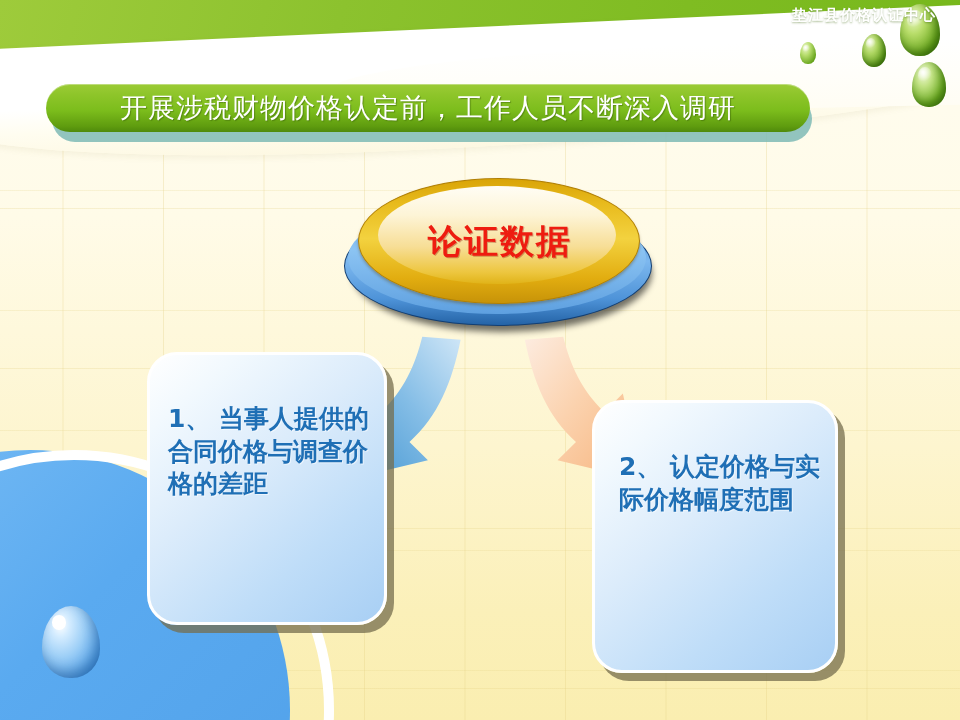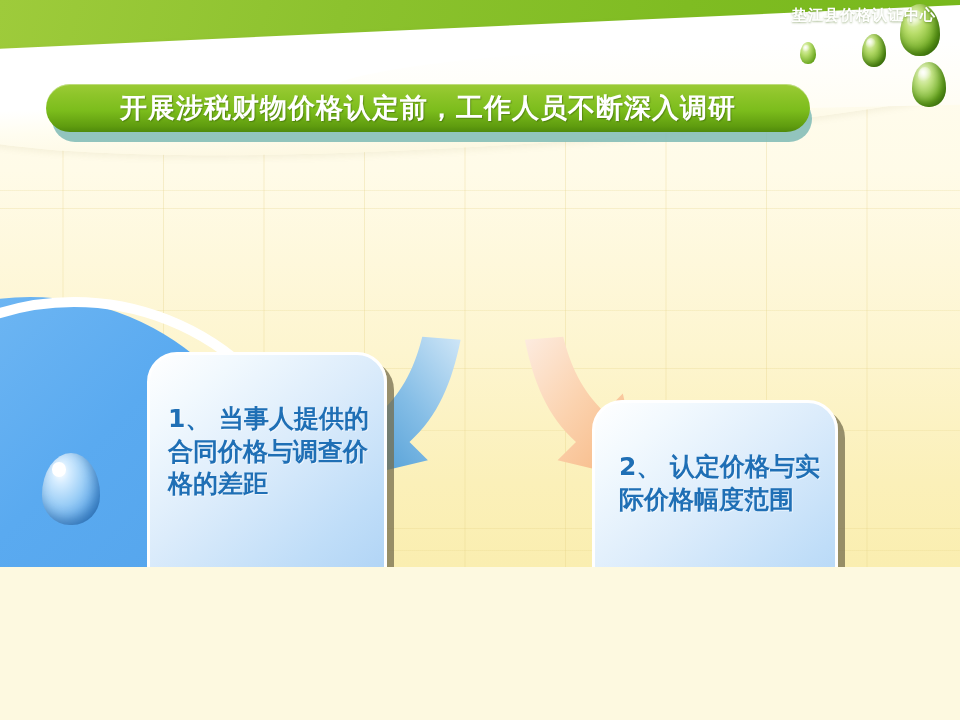--- a/index.html
+++ b/index.html
@@ -3,21 +3,21 @@
 <meta charset="utf-8">
 <title>Slide</title>
 <style>
   html,body{margin:0;padding:0;}
   body{
     width:960px;height:720px;overflow:hidden;
     font-family:"DejaVu Sans","Liberation Sans",sans-serif;
     background:#fdf9e0;
   }
   .slide{
-    position:relative;width:960px;height:567px;overflow:hidden;
+    position:relative;width:960px;height:720px;overflow:hidden;
     background:linear-gradient(to bottom,#fffdf2 0%,#fffbe8 30%,#fdf5cf 62%,#fbf0b9 85%,#faeeb0 100%);
   }
 
   
   .grid{
     position:absolute;inset:0;
     background-image:
       linear-gradient(to right,rgba(226,206,128,.30) 1px,transparent 1px),
       linear-gradient(to bottom,rgba(226,206,128,.26) 1px,transparent 1px);
     background-size:100.5px 160px;
@@ -107,21 +107,21 @@
     filter:blur(.4px);
   }
   .banner{
     position:absolute;left:46px;top:84px;width:764px;height:48px;z-index:5;
     border-radius:24px;
     background:linear-gradient(to bottom,#9ccb36 0%,#8ec52a 22%,#7cbd1c 55%,#5f9c0f 88%,#4f8a0b 100%);
     box-shadow:inset 0 1px 0 rgba(255,255,255,.35);
     display:flex;align-items:center;justify-content:center;
   }
   .banner-text{
-    color:#ffffff;font-size:27px;font-weight:bold;letter-spacing:1px;
+    color:#ffffff;font-size:27px;font-weight:normal;letter-spacing:1px;
     white-space:nowrap;text-shadow:1px 1px 1px rgba(60,100,10,.55);
   }
 
   
   .oval-wrap{position:absolute;left:344px;top:176px;width:312px;height:158px;z-index:6;}
   .oval-shadow{
     position:absolute;left:8px;top:38px;width:300px;height:118px;border-radius:50%;
     background:rgba(0,0,0,.55);filter:blur(3px);
   }
   .oval-blue{
@@ -234,14 +234,22 @@
   </svg>
 
   <div class="card" id="card-left">
     <div class="txt">1、 当事人提供的合同价格与调查价格的差距</div>
   </div>
 
   <div class="card" id="card-right">
     <div class="txt">2、 认定价格与实际价格幅度范围</div>
   </div>
 
+  <div class="oval-wrap">
+    <div class="oval-shadow"></div>
+    <div class="oval-blue"></div>
+    <div class="oval-blue-top"></div>
+    <div class="oval-gold"></div>
+    <div class="oval-inner"></div>
+    <div class="oval-text">论证数据</div>
+  </div>
 
 </div>
 
 </body></html>

